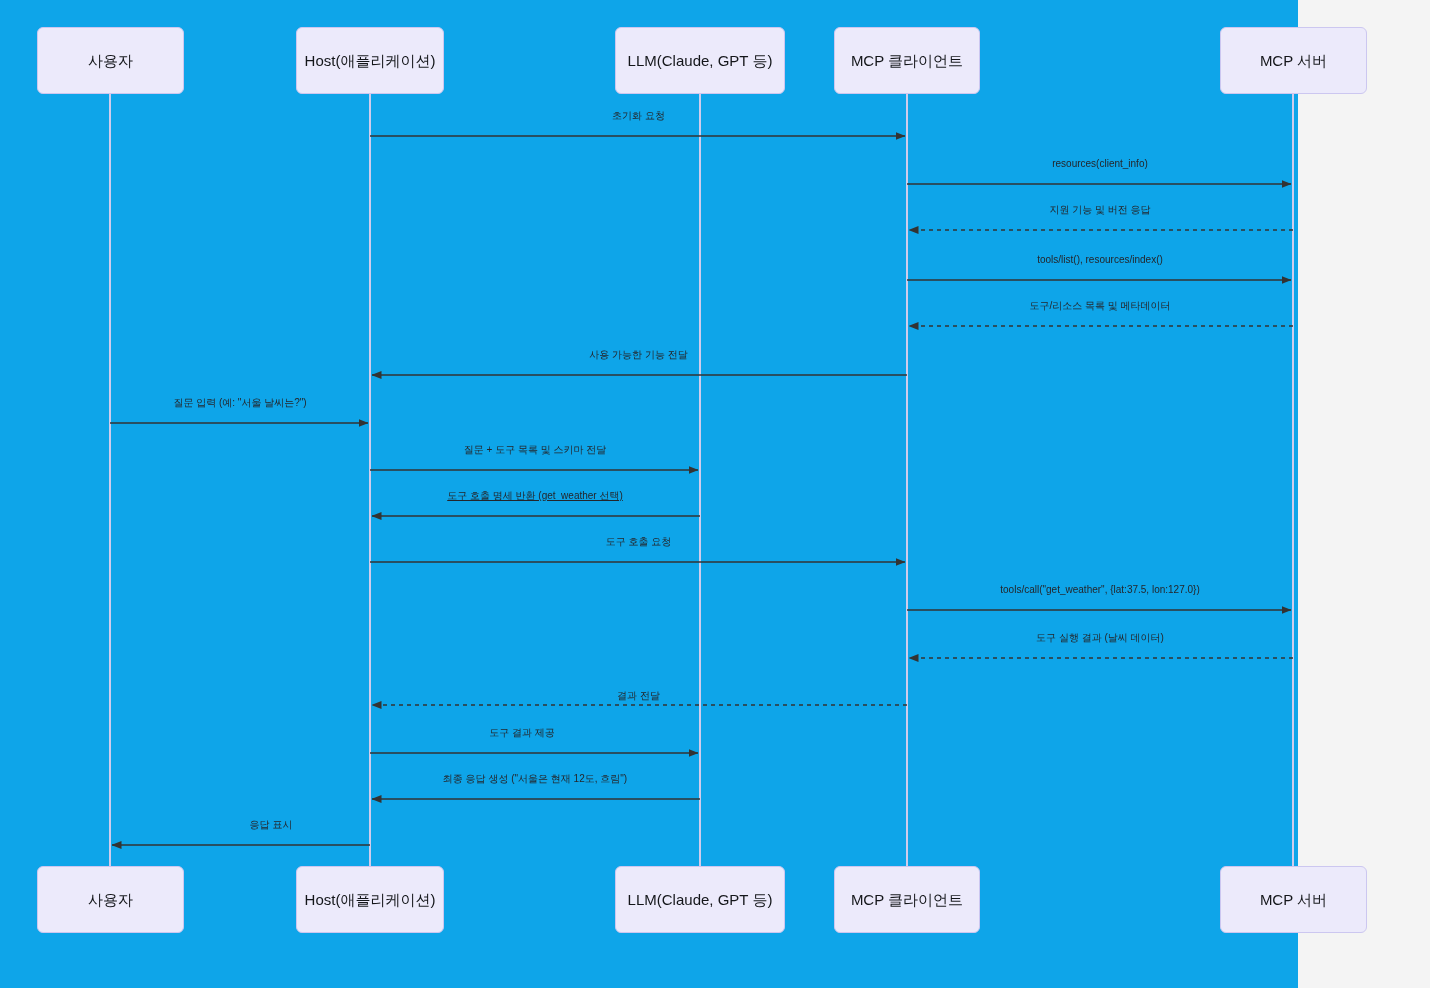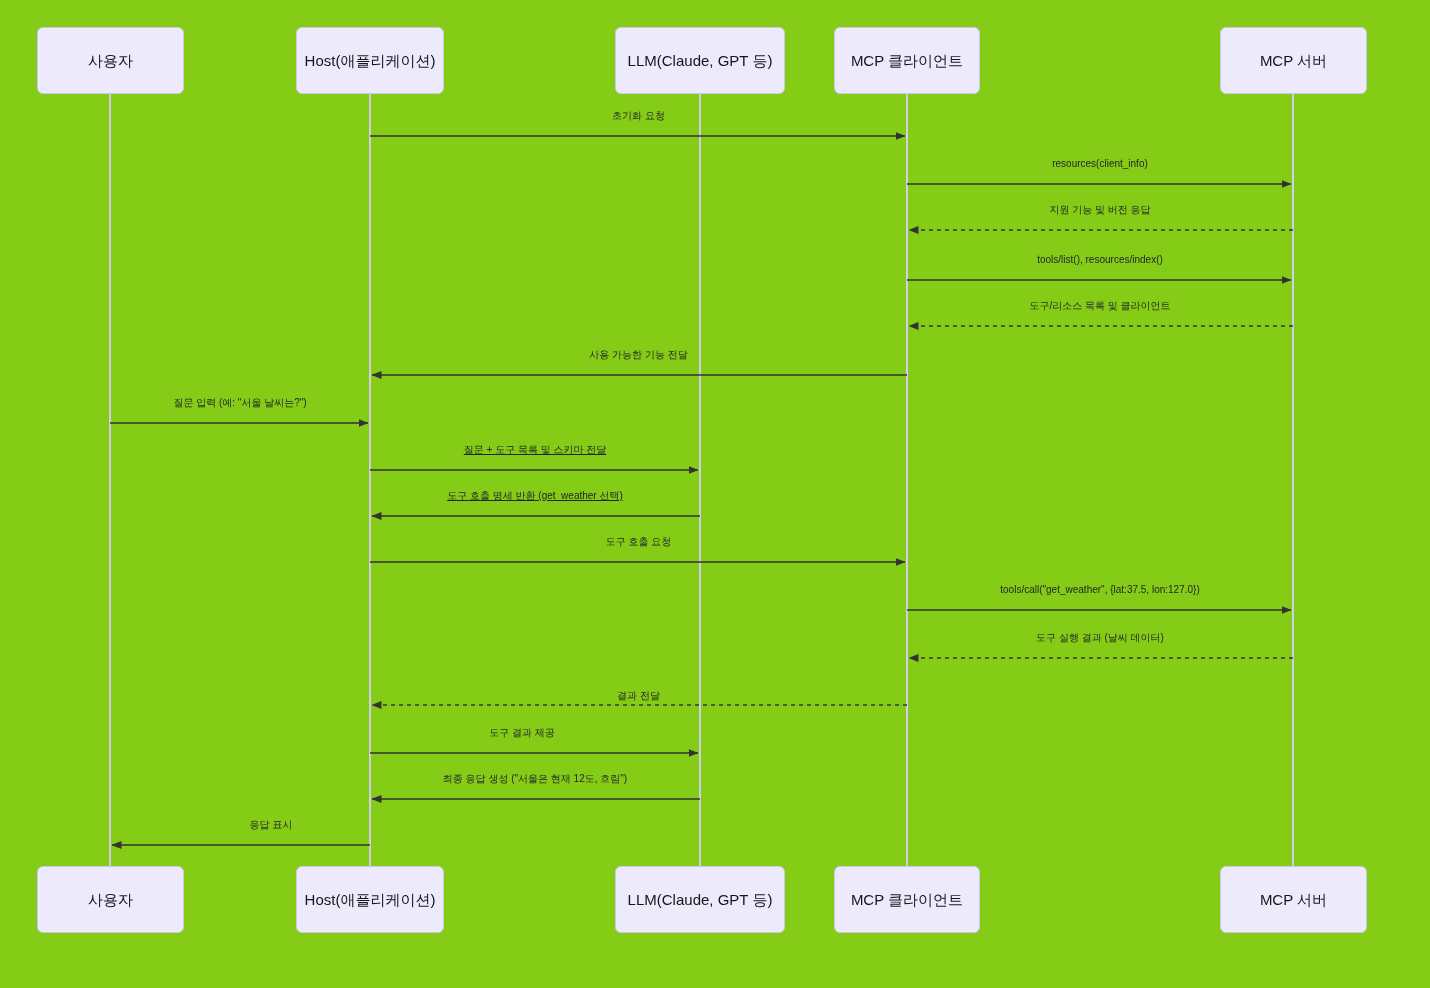--- a/index.html
+++ b/index.html
@@ -8,23 +8,23 @@
     background: #f4f4f4;
   }
   body {
     width: 1430px;
     height: 988px;
     font-family: "Liberation Sans", "DejaVu Sans", sans-serif;
     overflow: hidden;
   }
   #diagram {
     position: relative;
-    width: 1430px;
+    width: 1298px;
     height: 988px;
-    background: #84cc16;
+    background: #0ea5e9;
   }
   svg.layer {
     position: absolute;
     top: 0; left: 0;
     width: 1430px;
     height: 988px;
     overflow: visible;
   }
   .actor-box {
     position: absolute;
@@ -121,24 +121,24 @@
       </div>
       <div class="actor-box" style="left: 1220px; top: 866px; width: 147px; height: 67px;">
         <span>MCP 서버</span>
       </div>
     </div>
   <div id="message-labels">
       <div class="msg-label" style="left: 638.5px; top: 110px;">초기화 요청</div>
       <div class="msg-label" style="left: 1100px; top: 158px;">resources(client_info)</div>
       <div class="msg-label" style="left: 1100px; top: 204px;">지원 기능 및 버전 응답</div>
       <div class="msg-label" style="left: 1100px; top: 254px;">tools/list(), resources/index()</div>
-      <div class="msg-label" style="left: 1100px; top: 300px;">도구/리소스 목록 및 클라이언트</div>
+      <div class="msg-label" style="left: 1100px; top: 300px;">도구/리소스 목록 및 메타데이터</div>
       <div class="msg-label" style="left: 638.5px; top: 349px;">사용 가능한 기능 전달</div>
       <div class="msg-label" style="left: 240px; top: 397px;">질문 입력 (예: "서울 날씨는?")</div>
-      <div class="msg-label" style="left: 535px; top: 444px; text-decoration: underline;">질문 + 도구 목록 및 스키마 전달</div>
+      <div class="msg-label" style="left: 535px; top: 444px;">질문 + 도구 목록 및 스키마 전달</div>
       <div class="msg-label" style="left: 535px; top: 490px; text-decoration: underline;">도구 호출 명세 반환 (get_weather 선택)</div>
       <div class="msg-label" style="left: 638.5px; top: 536px;">도구 호출 요청</div>
       <div class="msg-label" style="left: 1100px; top: 584px;">tools/call("get_weather", {lat:37.5, lon:127.0})</div>
       <div class="msg-label" style="left: 1100px; top: 632px;">도구 실행 결과 (날씨 데이터)</div>
       <div class="msg-label" style="left: 638.5px; top: 690px;">결과 전달</div>
       <div class="msg-label" style="left: 522px; top: 727px;">도구 결과 제공</div>
       <div class="msg-label" style="left: 535px; top: 773px;">최종 응답 생성 ("서울은 현재 12도, 흐림")</div>
       <div class="msg-label" style="left: 240px; top: 819px; margin-left: 31px;">응답 표시</div>
     </div>
 

